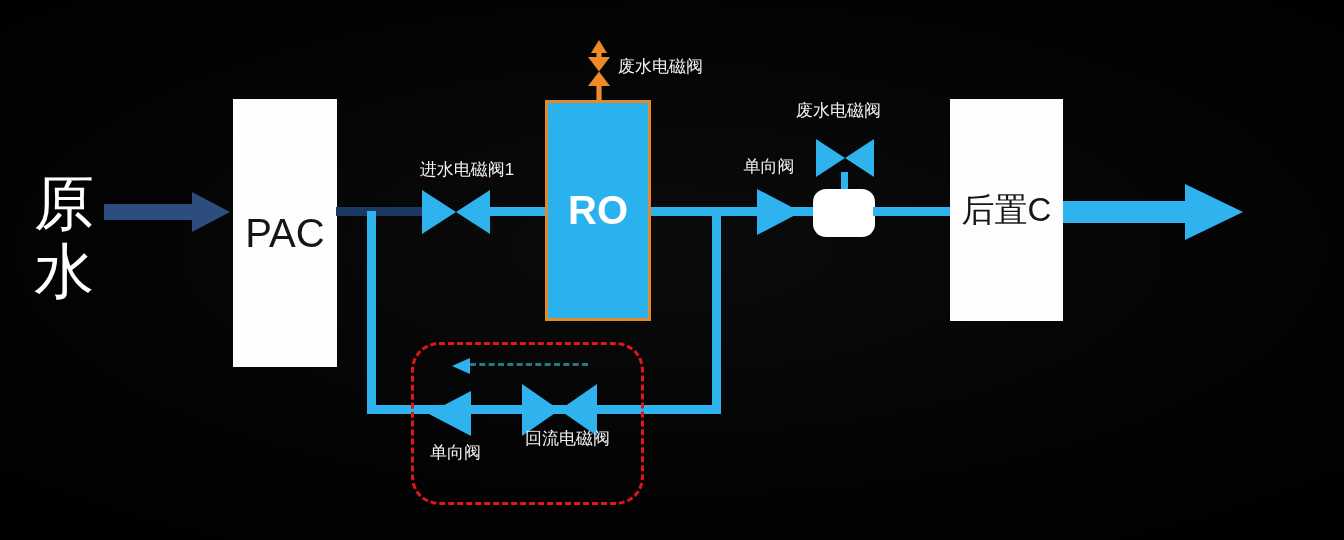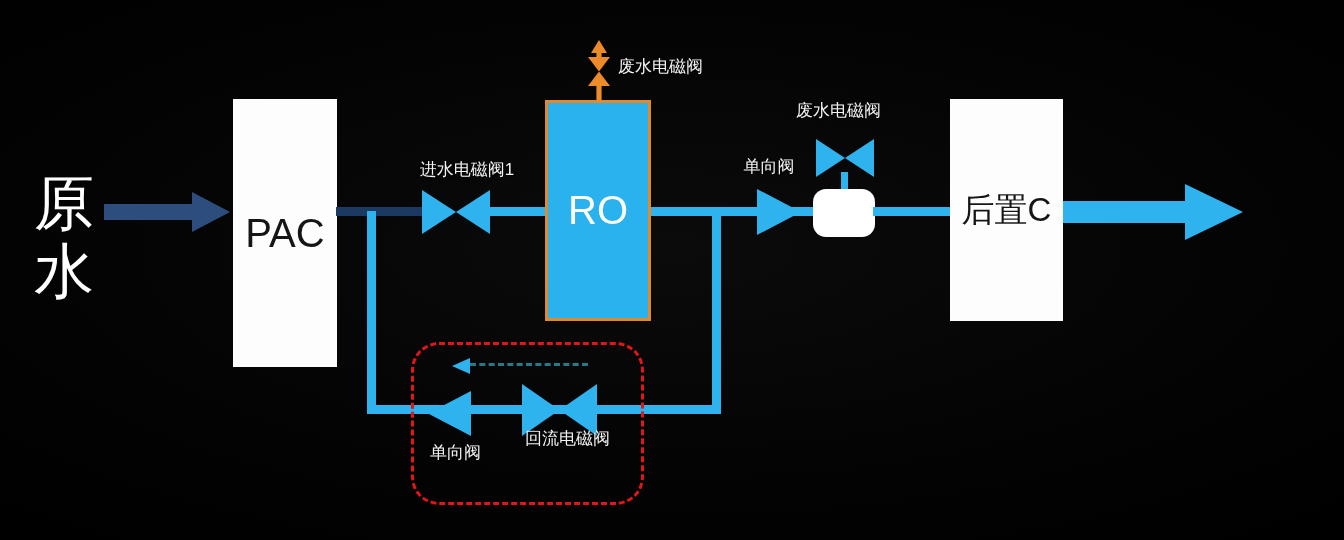--- a/index.html
+++ b/index.html
@@ -19,21 +19,21 @@
     position:absolute;color:#fff;font-weight:400;text-align:center;
     letter-spacing:0;line-height:1.14;
   }
   .box{
     position:absolute;background:#fdfdfd;color:#151515;
     display:flex;align-items:center;justify-content:center;
     font-weight:500;
   }
   .ro{
     background:#29b2ee;color:#fff;border:3px solid #e08a2e;
-    box-sizing:border-box;font-weight:400;
+    box-sizing:border-box;font-weight:700;
   }
   .pressure-chamber{
     position:absolute;background:#fff;border-radius:13px;
   }
   .loop-border{
     position:absolute;border:3px dashed #e11717;border-radius:28px;
   }
   .dash-teal{
     position:absolute;border-top:3px dashed #257a8a;height:0;
   }

